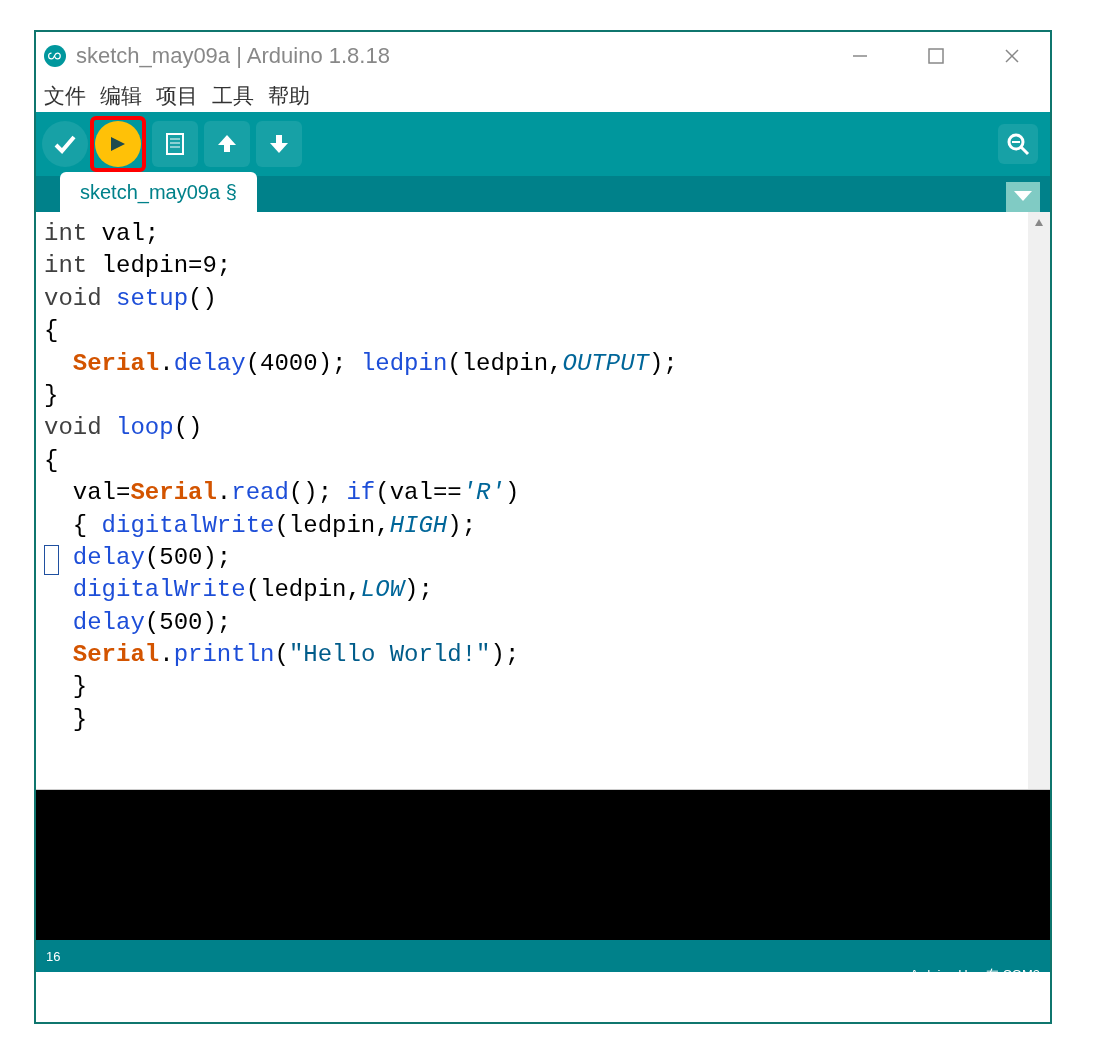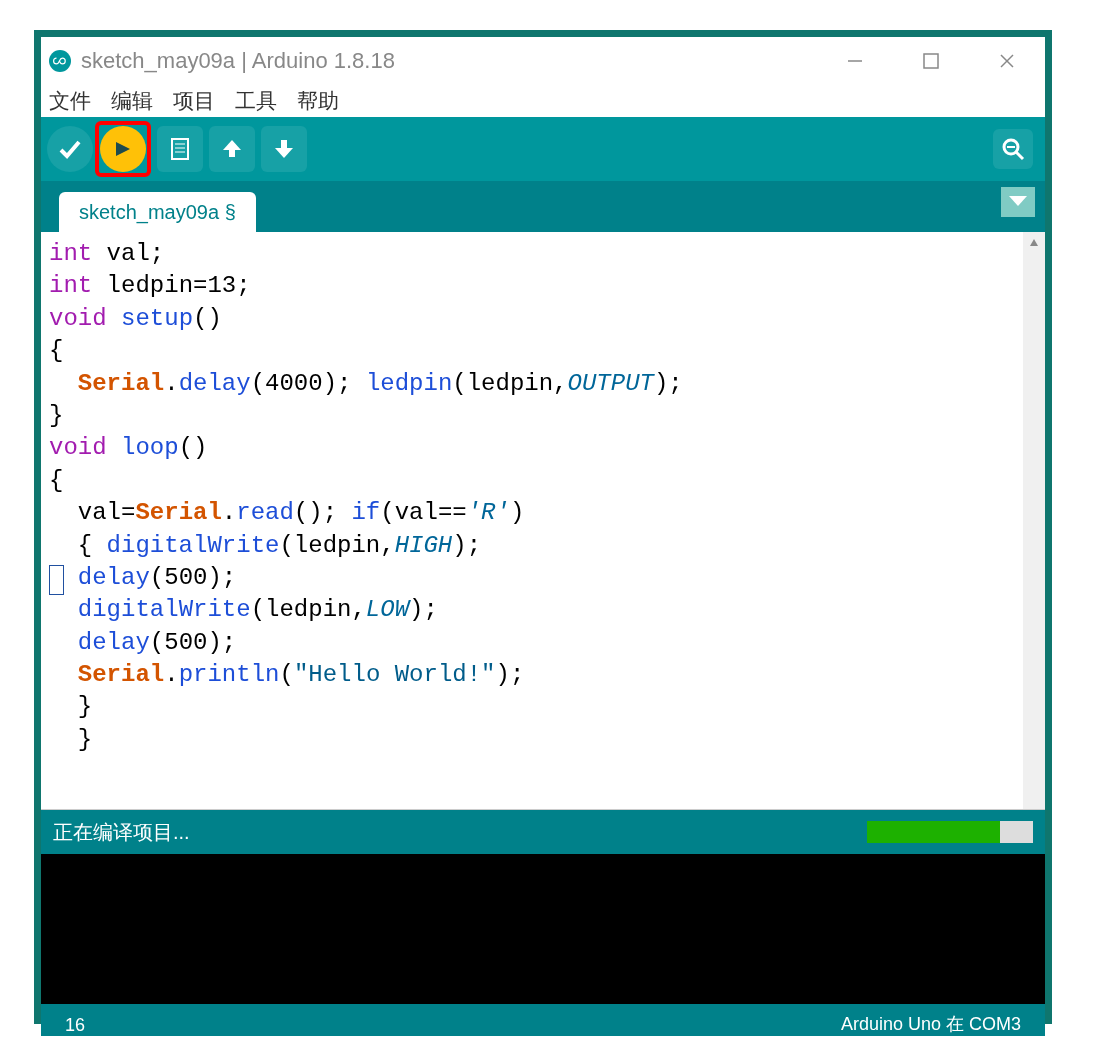--- a/index.html
+++ b/index.html
@@ -1,38 +1,38 @@
 <!DOCTYPE html>
 <html><head>
 <meta charset="utf-8">
 <style>
   * { box-sizing: border-box; }
   html, body { margin: 0; padding: 0; font-family: "Microsoft YaHei", "Segoe UI", sans-serif; }
   body { background: #fff; width: 1094px; height: 1053px; overflow: hidden; }
   .window {
     position: absolute; left: 34px; top: 30px; width: 1018px; height: 994px;
-    background: #fff; border: 7px solid #0f766e;
+    background: #fff; border: 2px solid #0f766e;
   }
   .titlebar {
     height: 48px; display: flex; align-items: center; padding: 0 8px;
     background: #fff; color: #888;
   }
   .app-icon {
     width: 22px; height: 22px; border-radius: 50%;
     background: #00979d; display: flex; align-items: center; justify-content: center;
     margin-right: 10px;
   }
   .app-icon svg { width: 14px; height: 14px; }
   .title-text { font-size: 22px; flex: 1; color: #888; }
   .win-controls { display: flex; gap: 48px; margin-left: auto; margin-right: 16px; }
   .win-btn { width: 28px; height: 28px; display: flex; align-items: center; justify-content: center; color: #888; cursor: pointer; }
 
   .menubar {
     height: 32px; display: flex; align-items: center; padding: 0 4px;
-    font-size: 21px; color: #333; gap: 12px;
+    font-size: 21px; color: #333; gap: 6px;
   }
   .menu-item { padding: 0 4px; cursor: pointer; }
 
   .toolbar {
     height: 64px; background: #00979d; display: flex; align-items: center;
     padding: 0 6px; gap: 6px;
   }
   .tool-btn {
     width: 46px; height: 46px; border-radius: 6px;
     background: #17a1a6; display: flex; align-items: center; justify-content: center;
@@ -50,22 +50,22 @@
     display:inline-flex; align-items:center; justify-content:center;
     width:56px; height:56px;
   }
   .toolbar .spacer { flex: 1; }
   .serial-btn {
     width: 40px; height: 40px; border-radius: 6px;
     background: #17a1a6; margin-right: 6px; display:flex; align-items:center;justify-content:center;
   }
 
   .tabstrip {
-    height: 51px; background: #00818a; display: flex; align-items: flex-end;
-    padding-left: 18px; position: relative;
+    height: 36px; background: #00818a; display: flex; align-items: flex-end;
+    padding-left: 24px; position: relative;
   }
   .tab {
     background: #fff; height: 40px; padding: 0 20px;
     display: flex; align-items: center; color: #00818a; font-size: 20px;
     border-top-left-radius: 6px; border-top-right-radius: 6px;
   }
   .tab-dropdown {
     position: absolute; right: 10px; top: 6px; width: 34px; height: 30px;
     background: #80cbc4; display:flex; align-items:center; justify-content:center;
     cursor: pointer;
@@ -73,21 +73,21 @@
 
   .editor-wrap {
     position: relative; height: 578px; display: flex; background: #fff;
     border-bottom: 1px solid #ccc;
   }
   .editor {
     flex:1; padding: 6px 8px 6px 8px;
     font-family: Consolas, "Courier New", monospace; font-size: 24px;
     line-height: 1.35; white-space: pre; overflow: hidden; color: #000;
   }
-  .editor .kw { color: #a21caf; } 
+  .editor .kw { color: #404040; } 
   .editor .fn { color: #1d4ed8; } 
   .editor .fb { color: #d35400; font-weight: bold; text-align: center; }
   .editor .cst { color: #006699; font-style: italic; }
   .editor .str { color: #005c8a; }
   .cursor-box {
     position: absolute; border: 1px solid #2050a0; left: 8px; top: 333px;
     width: 15px; height: 30px; pointer-events:none;
   }
   .scrollbar {
     width: 22px; background: #f0f0f0; display:flex; flex-direction:column;
@@ -108,21 +108,21 @@
   }
   .progress-inner { background: #1db100; width: 80%; }
 
   .console {
     height: 150px; background: #000; color: #fff; font-family: Consolas, monospace;
     font-size: 14px; padding: 8px;
   }
 
   .footer {
     height: 32px; background: #00818a; color: #fff; display:flex;
-    align-items:flex-end; padding: 0 24px; font-size: 18px;
+    align-items:center; padding: 0 10px; font-size: 13px;
   }
   .footer .right { margin-left:auto;margin-top:38px; }
 </style>
 </head>
 <body>
 
 <div class="window">
 
   <div class="titlebar">
     <span class="app-icon">
@@ -208,21 +208,21 @@
     </div>
     <span class="tab-dropdown">
       <svg width="18" height="12">
           <polygon points="0,0 18,0 9,10" fill="#fff"></polygon>
         </svg>
     </span>
   </div>
 
   <div class="editor-wrap">
     <div class="editor"><span class="kw">int</span><span> val;</span>
-<span class="kw">int</span><span> ledpin=13;</span>
+<span class="kw">int</span><span> ledpin=9;</span>
 <span class="kw">void</span><span> </span><span class="fn">setup</span><span>()</span>
 <span>{</span>
 <span>  </span><span class="fb">Serial</span><span>.</span><span class="fn">delay</span><span>(4000); </span><span class="fn">ledpin</span><span>(ledpin,</span><span class="cst">OUTPUT</span><span>);</span>
 <span>}</span>
 <span class="kw">void</span><span> </span><span class="fn">loop</span><span>()</span>
 <span>{</span>
 <span>  val=</span><span class="fb">Serial</span><span>.</span><span class="fn">read</span><span>(); </span><span class="fn">if</span><span>(val==</span><span class="cst">'R'</span><span>)</span>
 <span>  { </span><span class="fn">digitalWrite</span><span>(ledpin,</span><span class="cst">HIGH</span><span>);</span>
 <span>  </span><span class="fn">delay</span><span>(500);</span>
 <span>  </span><span class="fn">digitalWrite</span><span>(ledpin,</span><span class="cst">LOW</span><span>);</span>
@@ -234,26 +234,20 @@
     <div class="scrollbar">
       <div class="scroll-arrow">
         <svg width="10" height="10">
             <polygon points="5,1 9,8 1,8" fill="#888"></polygon>
           </svg>
       </div>
       <div class="scroll-track"></div>
     </div>
   </div>
 
-  <div class="statusbar">
-    <span>正在编译项目...</span>
-    <div class="progress-outer">
-      <div class="progress-inner" style="width:80%"></div>
-    </div>
-  </div>
 
   <div class="console"></div>
 
   <div class="footer">
     <span>16</span>
     <span class="right">Arduino Uno 在 COM3</span>
   </div>
 
 </div>
 

